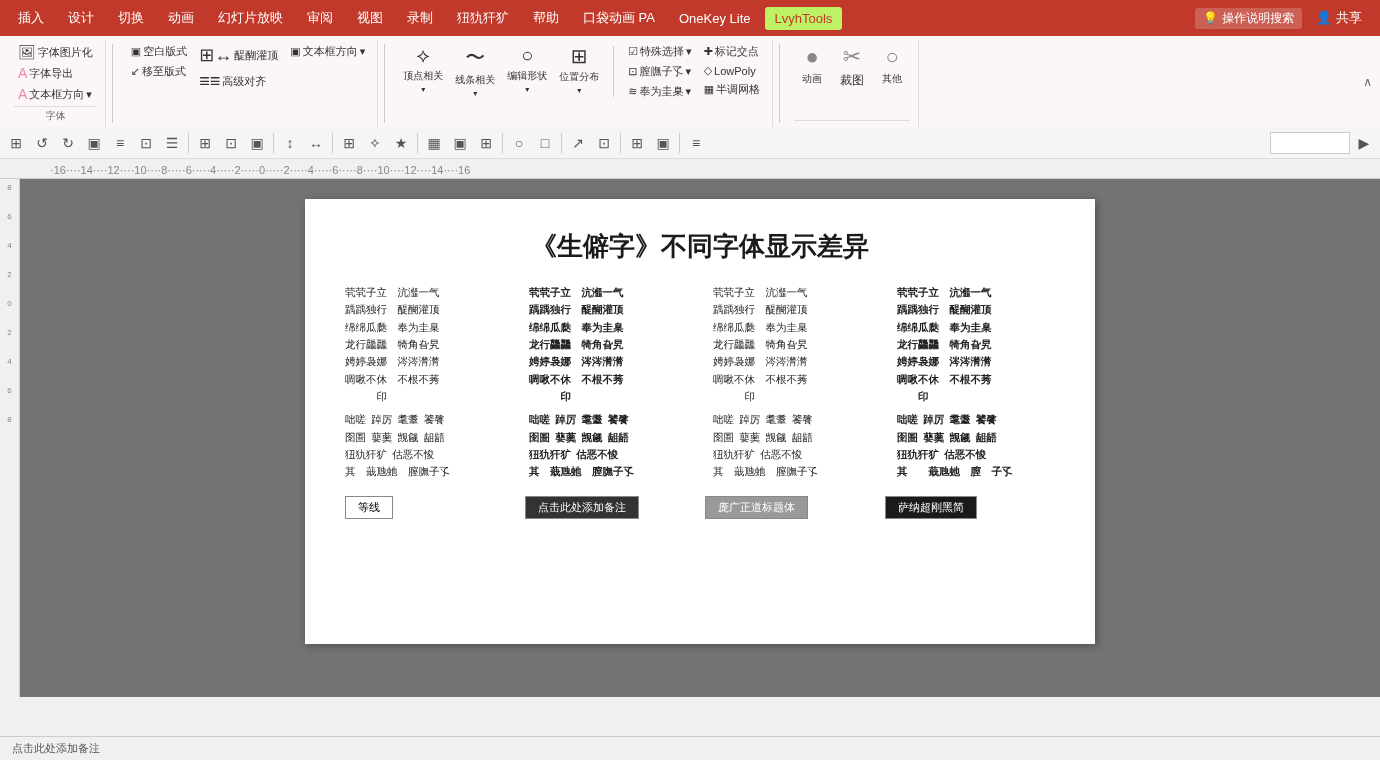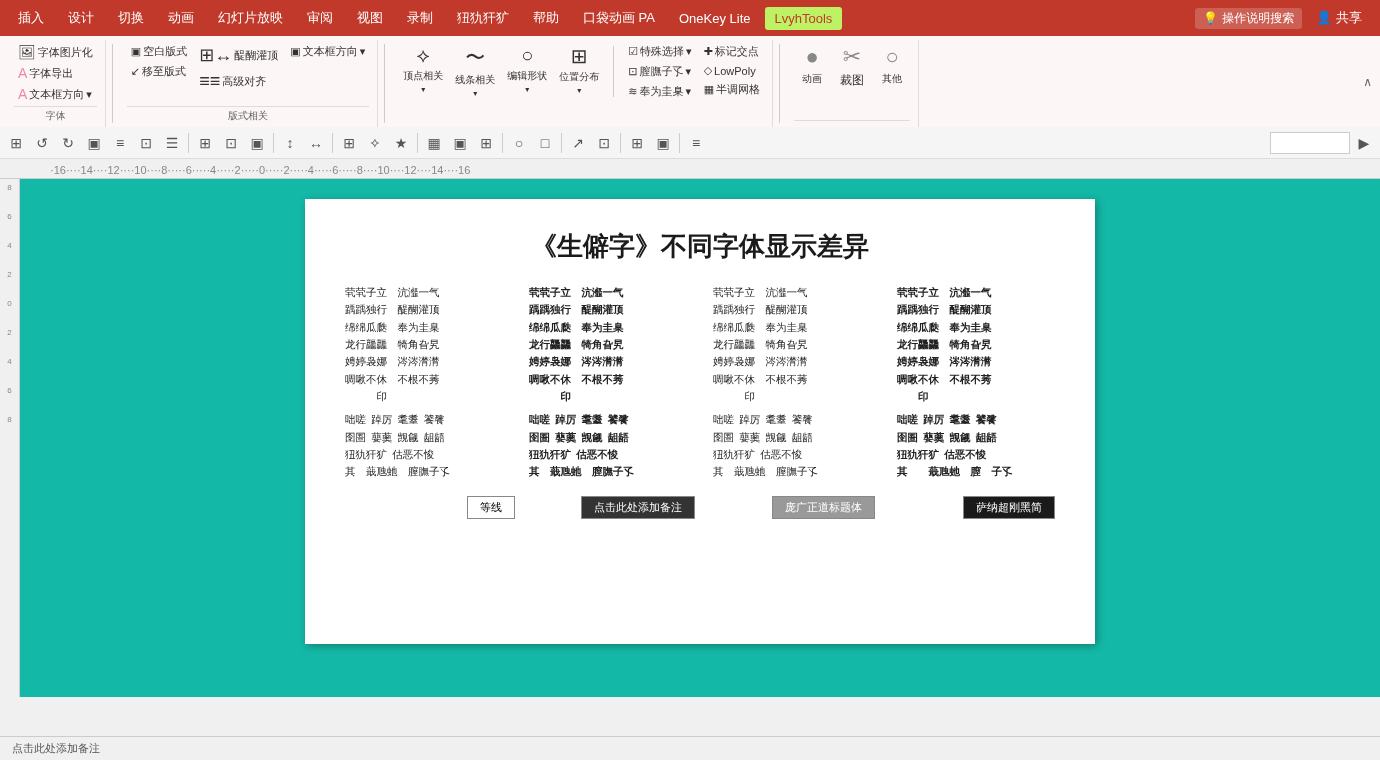--- a/index.html
+++ b/index.html
@@ -138,21 +138,21 @@
       color: #888;
       display: flex;
       flex-direction: column;
       align-items: center;
       padding-top: 4px;
       gap: 20px;
     }
 
     .slide-area {
       flex: 1;
-      background: #14b8a6;
+      background: #737373;
       display: flex;
       justify-content: center;
       align-items: flex-start;
       padding: 20px;
       overflow: auto;
     }
 
     .slide {
       background: white;
       width: 790px;
@@ -188,21 +188,21 @@
     .font-col.laina { font-family: 'SimHei', sans-serif; font-weight: 900; }
 
     .font-label-row {
       display: grid;
       grid-template-columns: 1fr 1fr 1fr 1fr;
       gap: 10px;
     }
 
     .font-label {
       display: flex;
-      justify-content: flex-end;
+      justify-content: flex-start;
     }
 
     .font-label-box {
       border: 1px solid #888;
       padding: 3px 12px;
       font-size: 11px;
       text-align: center;
       cursor: pointer;
     }
 
@@ -316,21 +316,20 @@
           </div>
         </div>
         <div class="ribbon-col">
           <div class="ribbon-btn-row">
             <span>▣</span>
             <span>文本框方向</span>
             <span>▾</span>
           </div>
         </div>
       </div>
-      <div class="ribbon-group-label">版式相关</div>
     </div>
 
     <div class="sep-vertical"></div>
 
     <div class="ribbon-group">
       <div class="ribbon-group-content" style="flex-wrap:wrap; max-width:500px;">
 
         <div style="display:flex; gap:4px; width:100%;">
           <div class="ribbon-btn">
             <span style="font-size:20px;">⟡</span>

